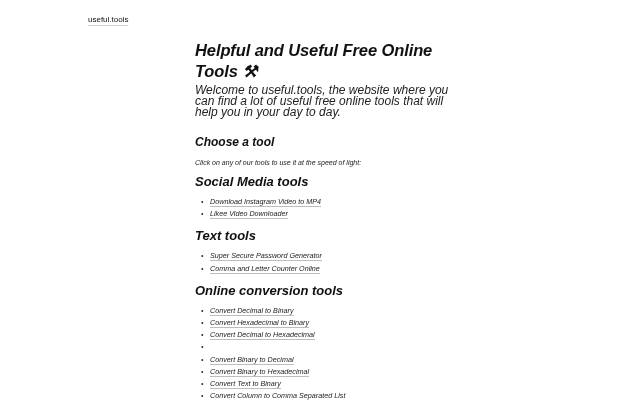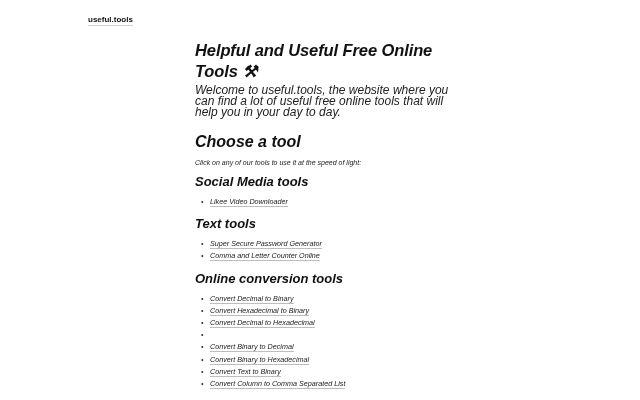--- a/index.html
+++ b/index.html
@@ -12,21 +12,21 @@
       font-family: "Liberation Sans", sans-serif;
       color: #111111;
     }
     .site-header {
       position: absolute;
       left: 88px;
       top: 8px;
     }
     .logo {
       font-size: 8px;
-      font-weight: bold;
+      font-weight: normal;
       color: #111;
       text-decoration: none;
       border-bottom: 1px solid #cfcfcf;
       padding-bottom: 1px;
     }
     .main {
       position: absolute;
       left: 195px;
       top: 40px;
       width: 260px;
@@ -39,21 +39,21 @@
       font-weight: bold;
       letter-spacing: -0.1px;
     }
     .intro {
       font-size: 12px;
       line-height: 11px;
       margin: 3px 0 17px 0;
       color: #222;
     }
     h2 {
-      font-size: 16px;
+      font-size: 12px;
       line-height: 14px;
       margin: 12px 0 0 0;
       font-weight: bold;
     }
     .lead {
       font-size: 7px;
       line-height: 10px;
       margin: 9px 0 0 0;
       color: #222;
     }
@@ -105,20 +105,21 @@
     <span>⚒</span>
   </h1>
   <p class="intro">Welcome to useful.tools, the website where you can find a lot of useful free online tools that will help you in your day to day.</p>
 
   <h2>Choose a tool</h2>
   <p class="lead">Click on any of our tools to use it at the speed of light:</p>
 
   <section>
     <h3>Social Media tools</h3>
     <ul>
+      <li><span class="bullet">•</span><a href="#">Download Instagram Video to MP4</a></li>
       <li><span class="bullet">•</span><a href="#">Likee Video Downloader</a></li>
     </ul>
   </section>
 
   <section class="sec-text">
     <h3>Text tools</h3>
     <ul>
       <li><span class="bullet">•</span><a href="#">Super Secure Password Generator</a></li>
       <li><span class="bullet">•</span><a href="#">Comma and Letter Counter Online</a></li>
     </ul>

